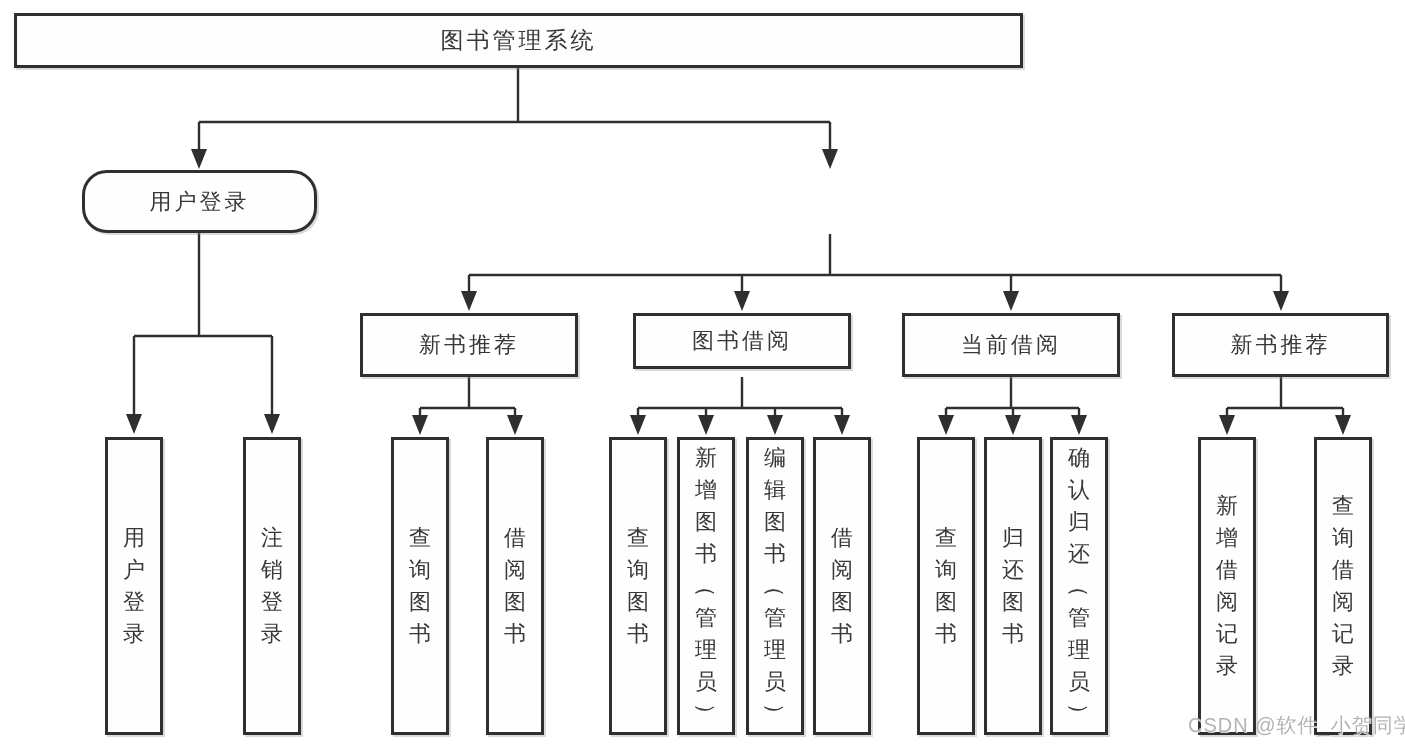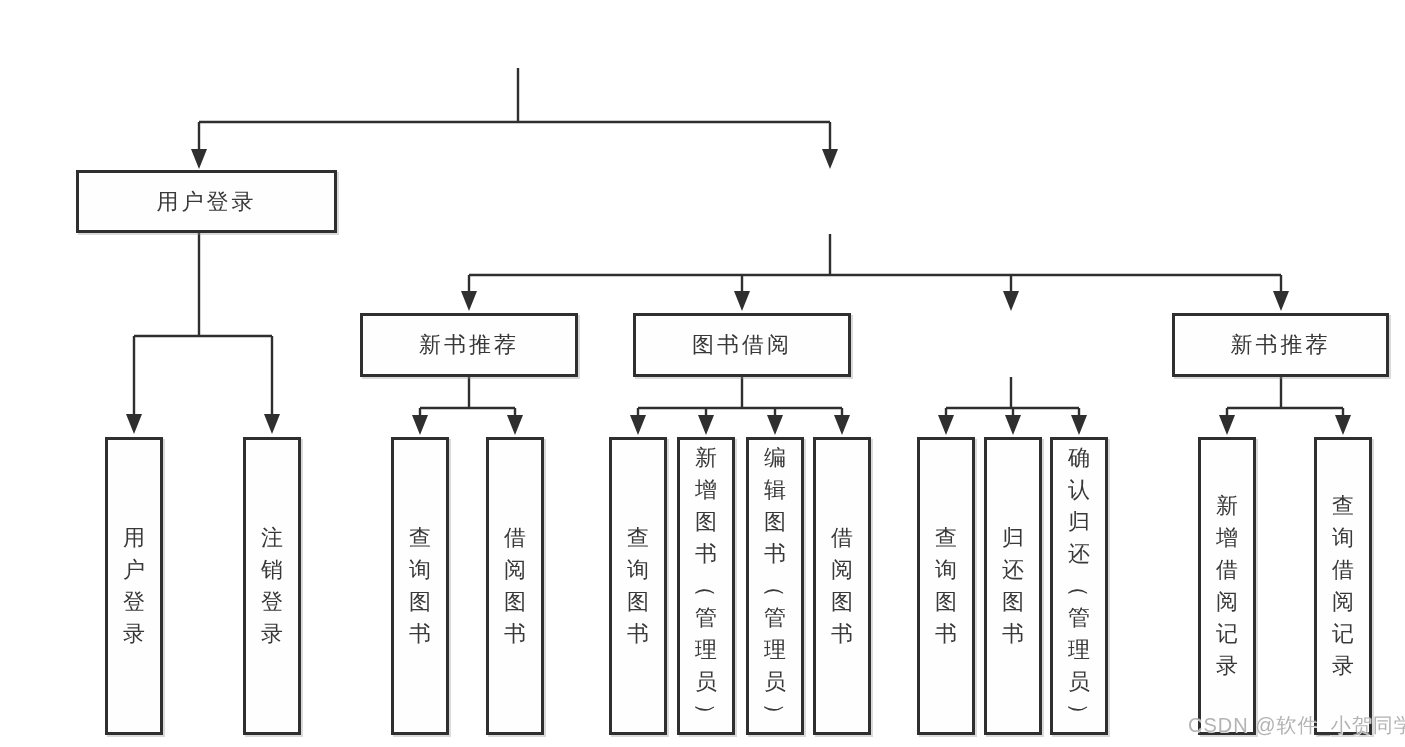--- a/index.html
+++ b/index.html
@@ -103,25 +103,27 @@
     <path class="ar" d="
       M191 149h16l-8 20z M822 149h16l-8 20z
       M126 414h16l-8 20z M264 414h16l-8 20z
       M461 291h16l-8 20z M734 291h16l-8 20z M1003 291h16l-8 20z M1273 291h16l-8 20z
       M412 415h16l-8 20z M507 415h16l-8 20z
       M630 415h16l-8 20z M698 415h16l-8 20z M767 415h16l-8 20z M834 415h16l-8 20z
       M938 415h16l-8 20z M1005 415h16l-8 20z M1071 415h16l-8 20z
       M1219 415h16l-8 20z M1335 415h16l-8 20z"></path>
   </svg>
 
-
-  <div class="hbox" style="left:76px;top:170px;width:261px;height:63px;">用户登录</div>
+  <div class="hbox root" style="left:14px;top:13px;width:1009px;height:55px;">图书管理系统</div>
+
+  <div class="hbox" style="left:82px;top:170px;width:235px;height:63px;border-radius:25px;">用户登录</div>
 
   <div class="hbox" style="left:360px;top:313px;width:218px;height:64px;">新书推荐</div>
-  <div class="hbox" style="left:633px;top:313px;width:218px;height:64px;">图书借阅</div>
+  <div class="hbox" style="left:633px;top:313px;width:218px;height:56px;">图书借阅</div>
+  <div class="hbox" style="left:902px;top:313px;width:218px;height:64px;">当前借阅</div>
   <div class="hbox" style="left:1172px;top:313px;width:217px;height:64px;">新书推荐</div>
 
   <div class="vbox" style="left:105px;">
       <span class="vchar">用</span>
       <span class="vchar">户</span>
       <span class="vchar">登</span>
       <span class="vchar">录</span>
     </div>
   <div class="vbox" style="left:243px;">
       <span class="vchar">注</span>

